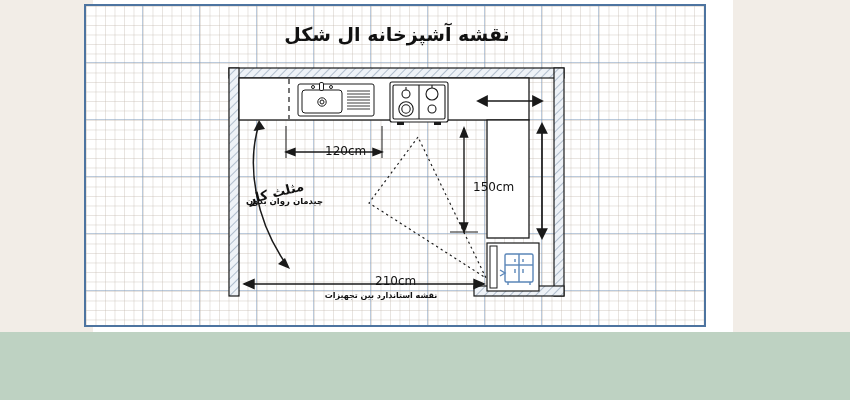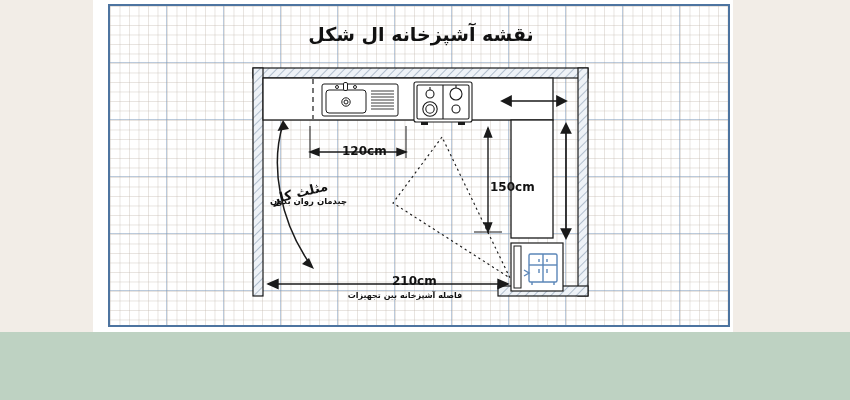--- a/index.html
+++ b/index.html
@@ -11,21 +11,21 @@
   #root{position:relative;width:850px;height:400px;}
 
   
   .page-bg{position:absolute;left:0;top:0;width:850px;height:400px;background:#f2ede7;}
 
   
   .sheet-white{position:absolute;left:93px;top:0;width:640px;height:332px;background:#ffffff;}
 
   
   .sheet{
-    position:absolute;left:108px;top:4px;width:622px;height:323px;
+    position:absolute;left:84px;top:4px;width:622px;height:323px;
     background-color:#ffffff;
     background-image:
       linear-gradient(to right, rgba(120,150,185,.50) 0 1px, transparent 1px),
       linear-gradient(to bottom, rgba(120,150,185,.50) 0 1px, transparent 1px),
       linear-gradient(to right, rgba(196,186,176,.40) 0 1px, transparent 1px),
       linear-gradient(to bottom, rgba(196,186,176,.40) 0 1px, transparent 1px);
     background-size:57px 57px,57px 57px,9.5px 9.5px,9.5px 9.5px;
     background-position:-1px -1px,-1px -1px,0 0,0 0;
     border:2px solid #4d74a0;
     box-sizing:border-box;
@@ -41,21 +41,21 @@
   
   .plan{position:absolute;left:0;top:0;width:622px;height:323px;}
 
   
   .pfx{position:absolute;direction:rtl;color:#111;font-weight:bold;line-height:1.35;}
   .lbl-flow{left:160px;top:190px;width:120px;text-align:left;font-size:8.5px;}
   .lbl-tri{left:130px;top:178px;width:120px;text-align:center;font-size:13px;
            transform:rotate(-14deg);transform-origin:center;}
   .lbl-std{left:180px;top:285px;width:230px;text-align:center;font-size:8px;}
 
-  .dimtxt{position:absolute;color:#111;font-weight:bold;font-size:12px;}
+  .dimtxt{position:absolute;color:#111;font-weight:normal;font-size:12px;margin-left:7px;}
   .d-120{left:232px;top:138px;}
   .d-150{left:380px;top:174px;}
   .d-210{left:282px;top:268px;}
 
   
   .footer{position:absolute;left:0;top:332px;width:850px;height:68px;background:#bed2c2;}
 </style>
 </head>
 <body>
 
@@ -194,21 +194,21 @@
     <div class="dimtxt d-120">120cm</div>
     <div class="dimtxt d-150">150cm</div>
     <div class="dimtxt d-210">210cm</div>
 
     <div class="pfx lbl-tri">مثلث کار</div>
 
     <div class="pfx lbl-flow">
       <div>چیدمان روان بدون</div>
     </div>
 
-    <div class="pfx lbl-std">فاصله آشپزخانه بین تجهیزات</div>
+    <div class="pfx lbl-std">نقشه استاندارد بین تجهیزات</div>
   </div>
 
   <div class="footer">
 
     
 
     
 
     
   </div>

